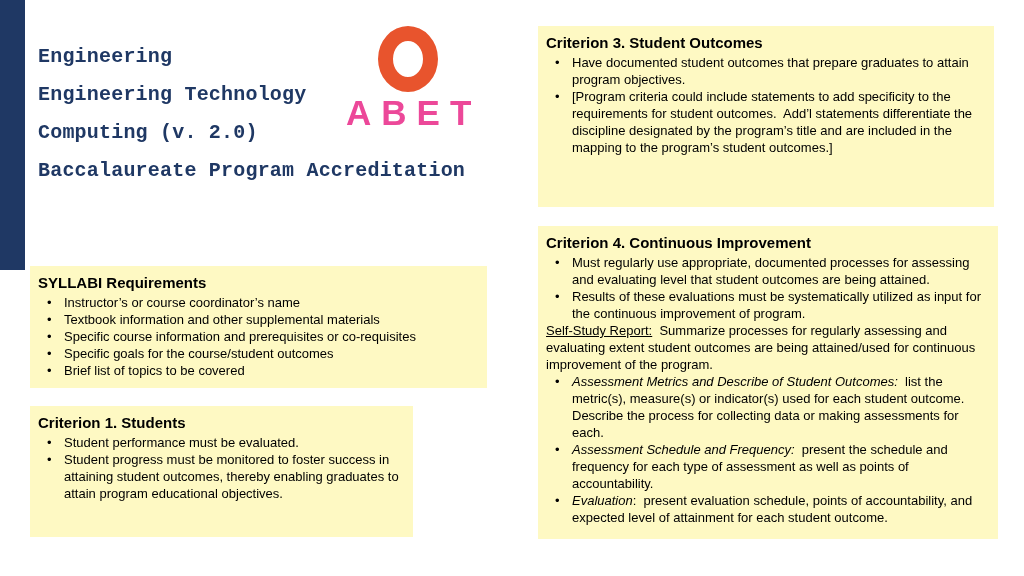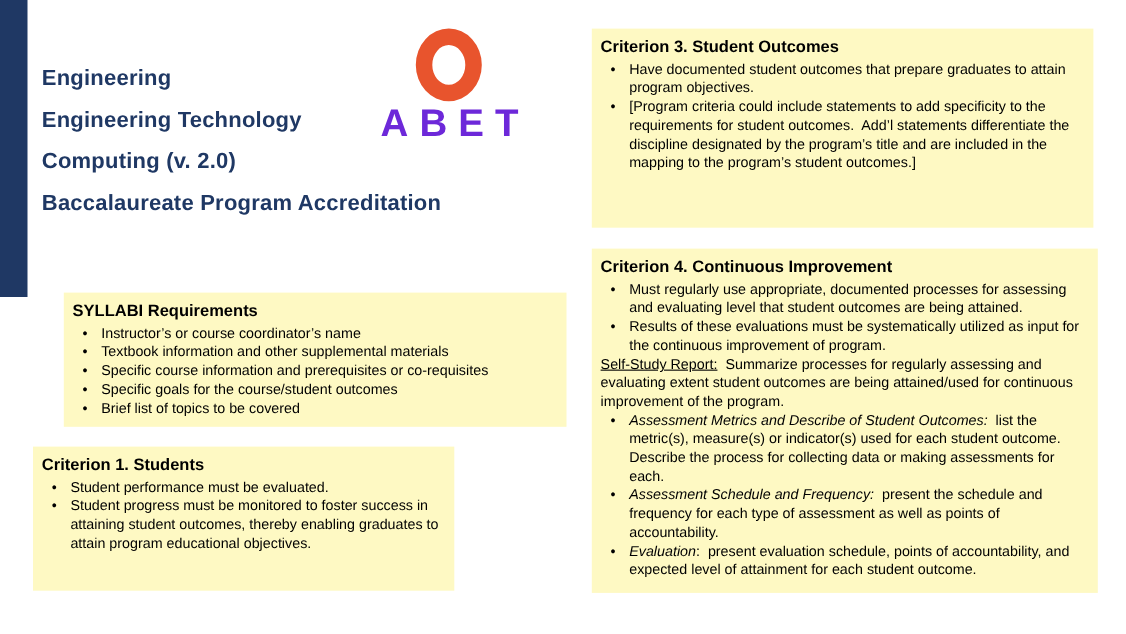--- a/index.html
+++ b/index.html
@@ -13,50 +13,51 @@
   }
   .slide { position:absolute; inset:0; background:#ffffff; }
 
   .navy-bar {
     position:absolute; left:0; top:0;
     width:25px; height:270px;
     background:#1F3864;
   }
 
   .title {
-    position:absolute; left:38px; top:52px;
+    position:absolute; left:38px; top:38px;
     color:#1F3864; font-weight:bold;
     font-size:20px; line-height:38px;
     letter-spacing:0.2px;
+    font-family:Liberation Mono, monospace;
   }
 
   .logo { position:absolute; left:336px; top:26px; width:144px; text-align:center; }
   .logo-ring {
     width:60px; height:66px;
     border:15px solid #E8542D;
     border-radius:50%;
     margin:0 auto;
   }
   .logo-text {
     margin-top:3px;
     font-size:35px; font-weight:bold;
-    color:#6d28d9;
+    color:#ec4899;
     letter-spacing:10px; padding-left:10px;
     line-height:36px;
   }
 
   .box {
     position:absolute;
     background:#fef9c3;
     padding:7px 10px 7px 8px;
     font-size:13px; line-height:17px;
   }
   .box h2 { font-size:15px; line-height:20px; font-weight:bold; margin-bottom:1px; }
 
-  .box-syllabi { left:30px;  top:266px; width:457px; min-height:122px;margin-left:28px; }
+  .box-syllabi { left:30px;  top:266px; width:457px; min-height:122px; }
   .box-c1      { left:30px;  top:406px; width:383px; min-height:131px; }
   .box-c3      { left:538px; top:26px;  width:456px; min-height:181px; }
   .box-c4      { left:538px; top:226px; width:460px; min-height:313px; }
 
   .bullet { display:flex; }
   .b-marker { flex:0 0 26px; padding-left:9px; }
   .b-text { flex:1; white-space:pre-wrap; }
 
   .report { white-space:pre-wrap; }
   .u { text-decoration:underline; }

